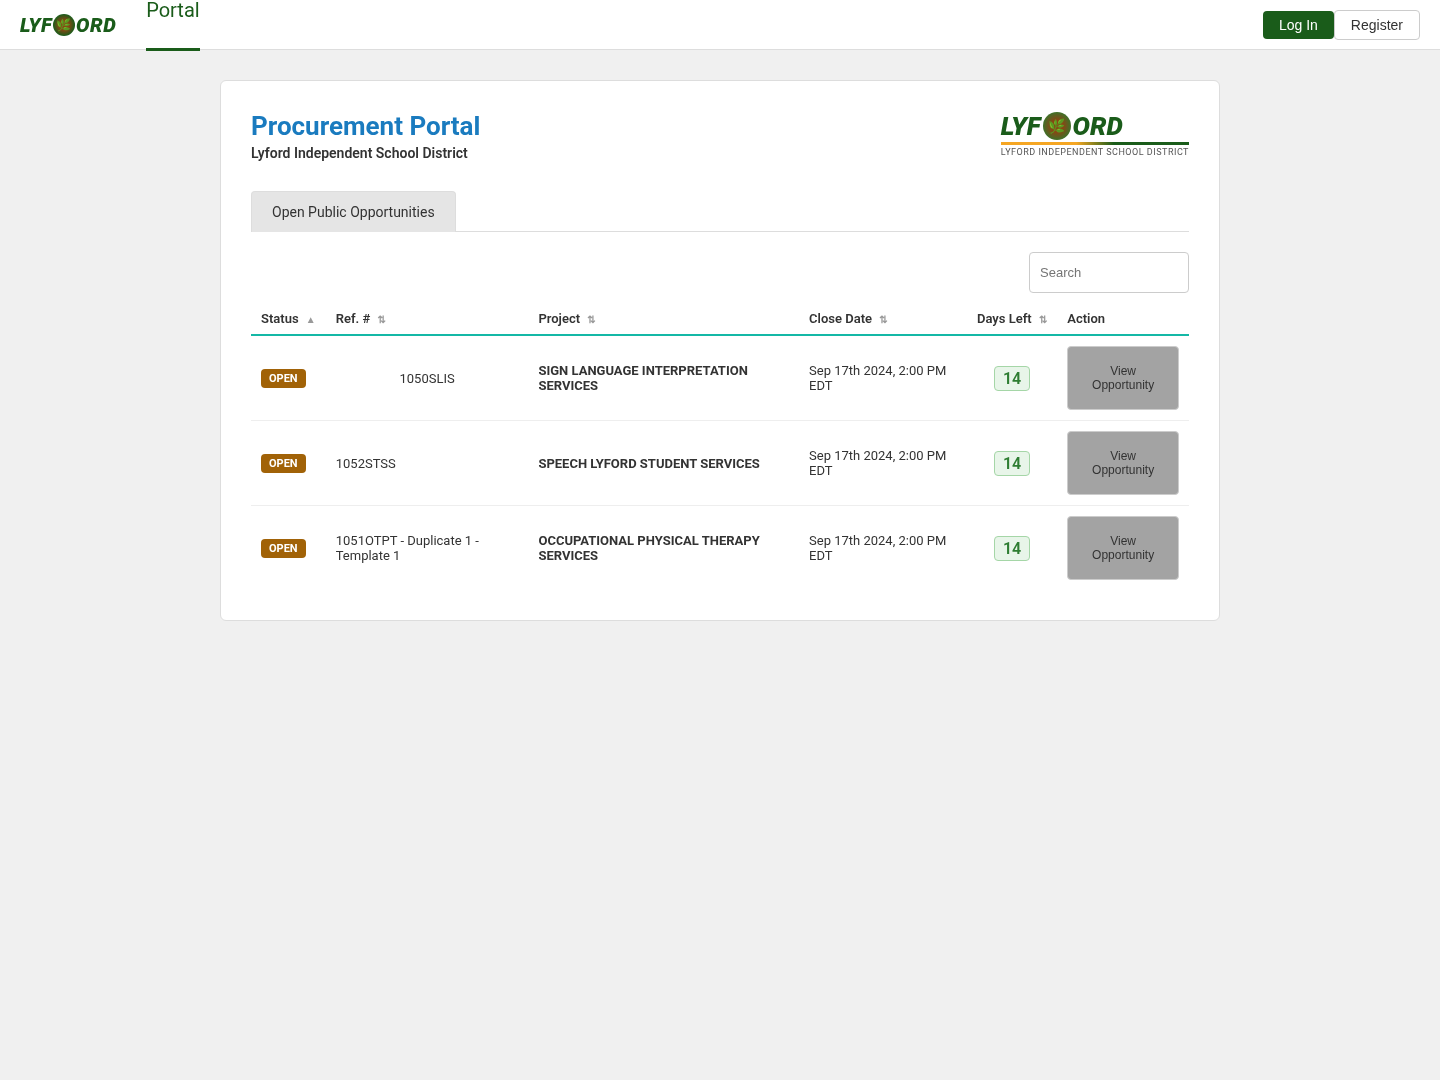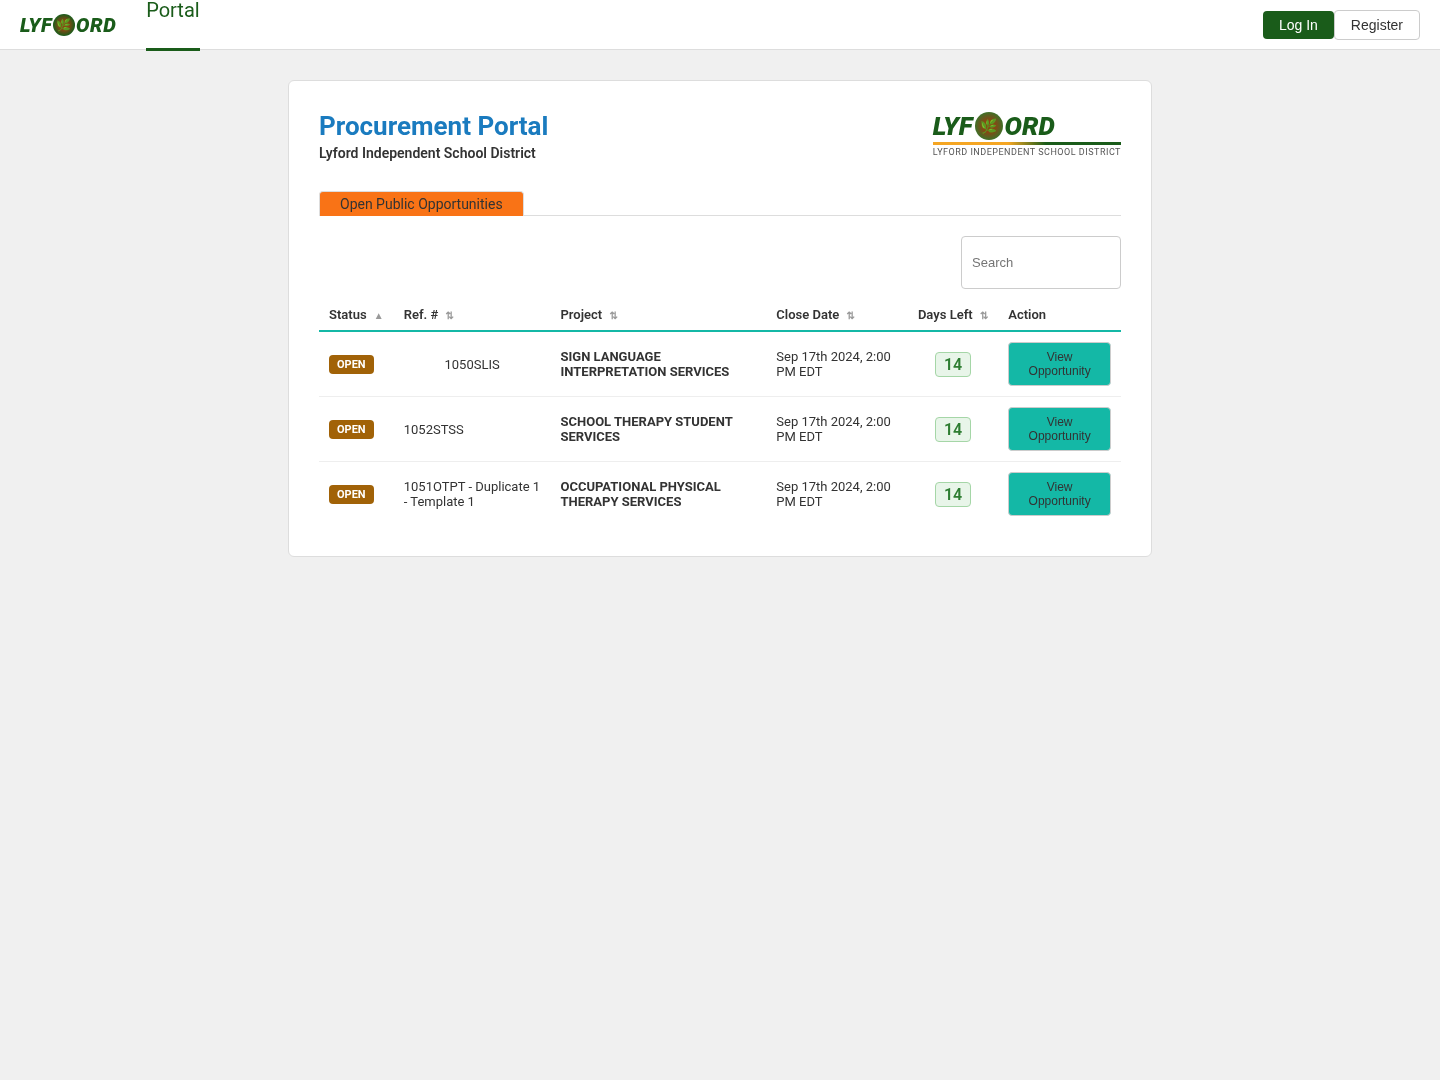--- a/index.html
+++ b/index.html
@@ -67,21 +67,21 @@
     .page-content {
       padding: 30px 20px;
       display: flex;
       justify-content: center;
     }
 
     .portal-card {
       background: #fff;
       border: 1px solid #ddd;
       border-radius: 6px;
-      width: 864px;
+      width: 1000px;
       padding: 30px;
     }
 
     .portal-header {
       display: flex;
       justify-content: space-between;
       align-items: flex-start;
       margin-bottom: 30px;
     }
     .portal-title {
@@ -102,41 +102,41 @@
       align-items: center;
     }
 
     
     .tabs {
       border-bottom: 1px solid #ddd;
       margin-bottom: 20px;
     }
     .tab {
       display: inline-block;
-      padding: 4px 20px;
+      padding: 12px 20px;
       border: 1px solid #ddd;
       border-bottom: none;
       border-radius: 4px 4px 0 0;
-      background: #f97316;
+      background: #e5e5e5;
       font-size: 14px;
       color: #333;
       cursor: pointer;
       margin-bottom: -1px;
     }
 
     
     .table-toolbar {
       display: flex;
       justify-content: flex-end;
       margin-bottom: 10px;
     }
     .search-input {
       border: 1px solid #ccc;
       border-radius: 4px;
-      padding: 18px 10px;
+      padding: 12px 10px;
       font-size: 13px;
       width: 160px;
       color: #999;
     }
 
     
     table {
       width: 100%;
       border-collapse: collapse;
       font-size: 13px;
@@ -186,24 +186,24 @@
       display: inline-block;
       min-width: 32px;
       text-align: center;
     }
     .project-name {
       font-weight: 700;
       color: #333;
       font-size: 13px;
     }
     .btn-view {
-      background: #14b8a6;
+      background: #a3a3a3;
       border: 1px solid #ccc;
       border-radius: 4px;
-      padding: 7px 12px;
+      padding: 17px 12px;
       font-size: 12px;
       cursor: pointer;
       color: #333;
     }
 
     
     .portal-footer {
       margin-top: 30px;
       display: flex;
       align-items: center;
@@ -371,21 +371,21 @@
       <td>
         <button class="btn-view">View Opportunity</button>
       </td>
     </tr>
           <tr>
       <td>
         <span class="badge-open">OPEN</span>
       </td>
       <td style="color:#333;margin-top:47px;">1052STSS</td>
       <td>
-        <span class="project-name">SCHOOL THERAPY STUDENT SERVICES</span>
+        <span class="project-name">SPEECH LYFORD STUDENT SERVICES</span>
       </td>
       <td style="color:#333;">Sep 17th 2024, 2:00 PM EDT</td>
       <td style="text-align:center;">
         <span class="days-left-badge">14</span>
       </td>
       <td>
         <button class="btn-view">View Opportunity</button>
       </td>
     </tr>
           <tr>

